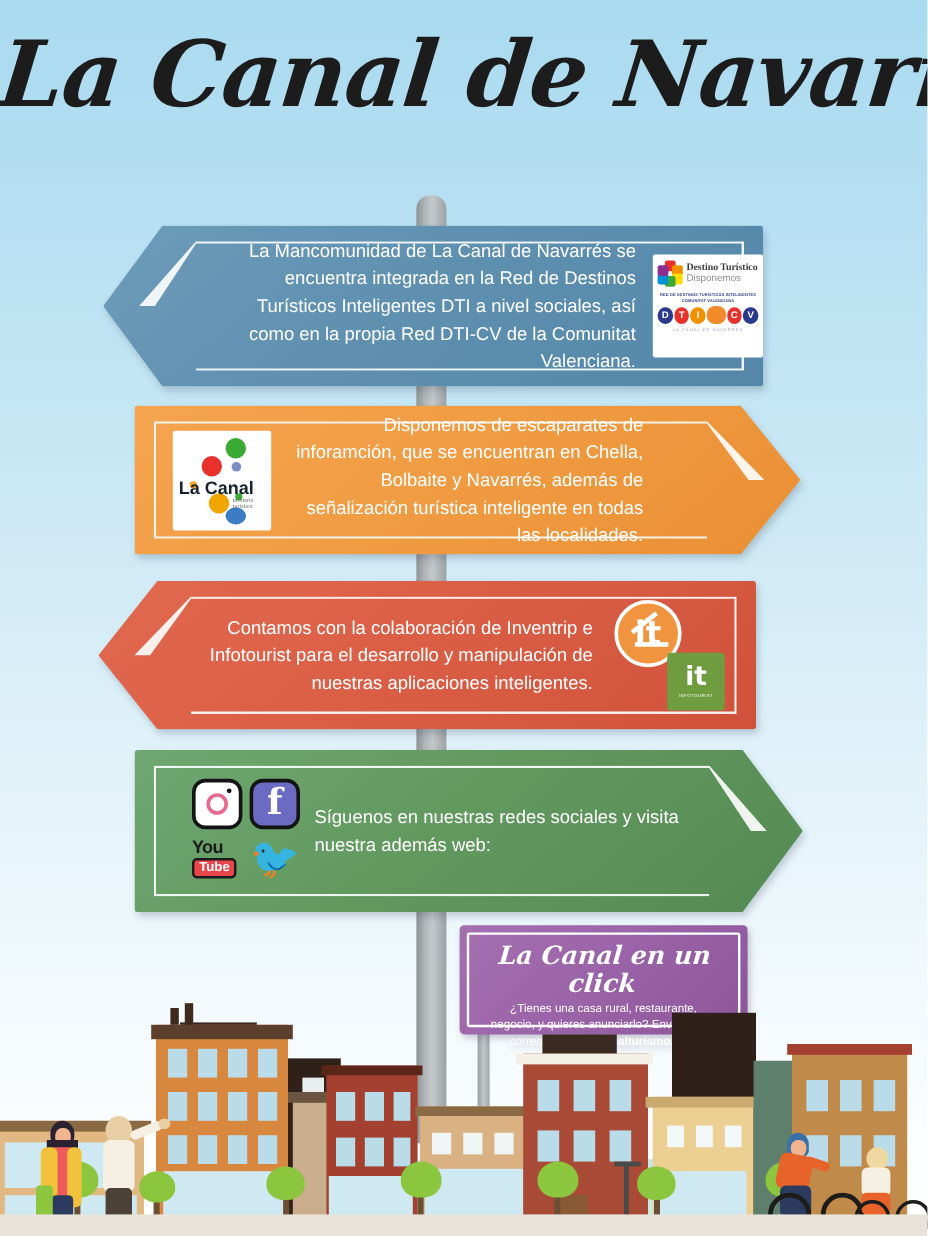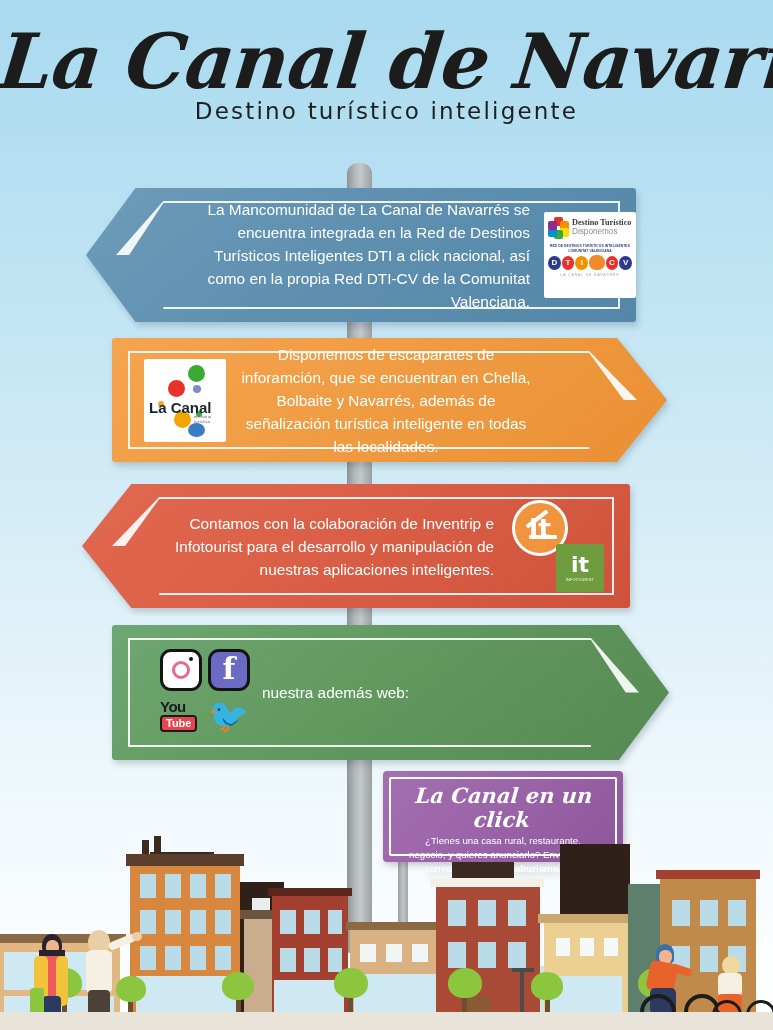--- a/index.html
+++ b/index.html
@@ -112,21 +112,21 @@
   #sign4 { left:112px; top:625px; width:557px; height:135px; }
   #sign4 .body {
     background:linear-gradient(140deg,#6fa772 0%,#62995f 45%,#558a53 100%);
     clip-path:polygon(100% 50%, 91% 0%, 0% 0%, 0% 100%, 91% 100%);
     border-radius:3px;
     padding-left:18px;
   }
 
   .s1-text { width:400px; text-align:right; margin-left:42px; }
   .s3-text { width:380px; text-align:right; margin-left:30px; }
-  .s2-text { width:300px; text-align:center; margin-left:10px; }
+  .s2-text { width:300px; text-align:right; margin-left:10px; }
   .s4-text { width:330px; text-align:left; margin-left:10px; }
   .s4-text .bold { font-weight:bold; }
 
   
   .logo-card {
     background:#ffffff;
     border-radius:2px;
     position:relative;
     flex:none;
     padding-left:11px;
@@ -249,29 +249,28 @@
   .person { position:absolute; }
   #ground { position:absolute; left:0; bottom:0; width:773px; height:18px; background:#e9e4da; }
 </style>
 </head>
 <body>
 
 <div id="poster">
 
   <div class="title-wrap">
     <div class="title">La Canal de Navarrés</div>
-    <div class="subtitle">Destino turístico inteligente</div>
   </div>
 
   <div class="post"></div>
 
   <div class="sign" id="sign1">
     <div class="body">
       <div class="ib-arrow-left"></div>
-      <div class="sign-text s1-text">La Mancomunidad de La Canal de Navarrés se encuentra integrada en la Red de Destinos Turísticos Inteligentes DTI a click nacional, así como en la propia Red DTI-CV de la Comunitat Valenciana.</div>
+      <div class="sign-text s1-text">La Mancomunidad de La Canal de Navarrés se encuentra integrada en la Red de Destinos Turísticos Inteligentes DTI a nivel sociales, así como en la propia Red DTI-CV de la Comunitat Valenciana.</div>
       <div class="logo-card" id="dti-card">
         <div class="dti-top">
           <div class="dti-hex">
             <span style="left:6px;top:0;background:#e8312a"></span>
             <span style="left:12px;top:4px;background:#f29100"></span>
             <span style="left:12px;top:11px;background:#ffdd00"></span>
             <span style="left:6px;top:13px;background:#3aaa35"></span>
             <span style="left:0;top:11px;background:#0090d4"></span>
             <span style="left:0;top:4px;background:#8b2f8f"></span>
           </div>
@@ -345,20 +344,21 @@
         </div>
         <div class="soc soc-yt">
           <span class="you">You</span>
           <span class="tube">Tube</span>
         </div>
         <div class="soc soc-tw">
           <span class="bird">🐦</span>
         </div>
       </div>
       <div class="sign-text s4-text">
+        <div>Síguenos en nuestras redes sociales y visita</div>
         <div>nuestra además web:</div>
       </div>
     </div>
   </div>
 
   <div class="ppost"></div>
   <div id="purple">
     <div class="pborder"></div>
     <div class="p-title">La Canal en un click</div>
     <div class="p-body">

